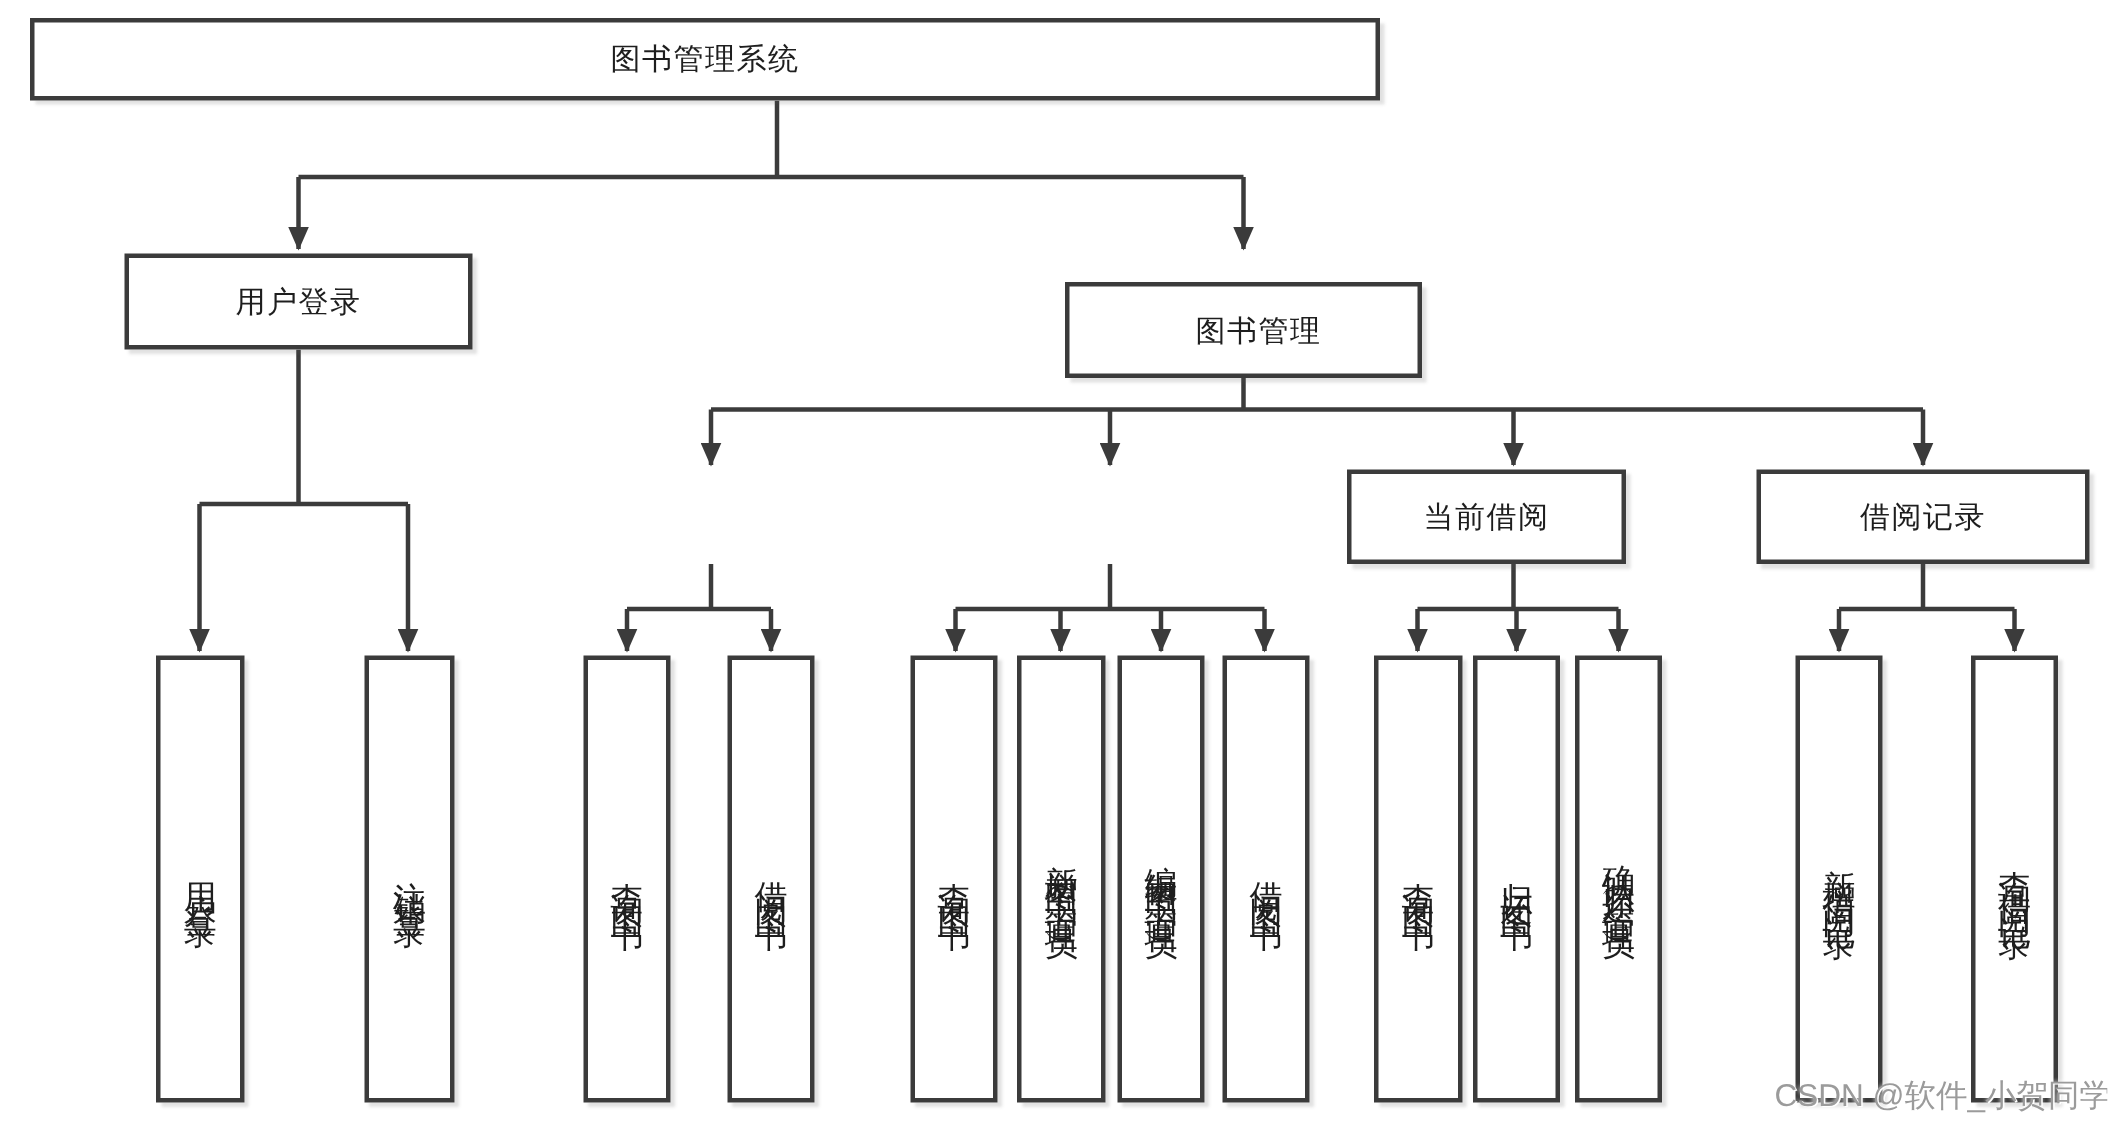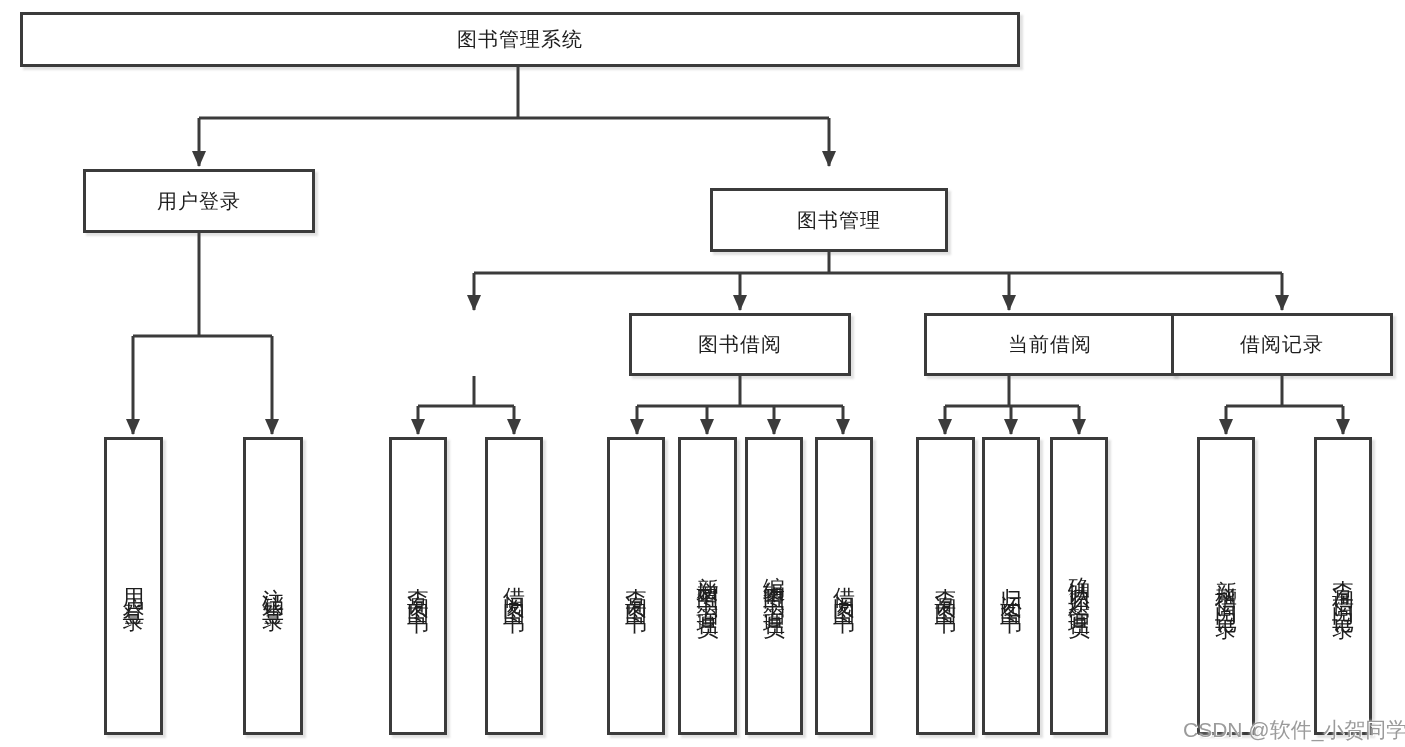--- a/index.html
+++ b/index.html
@@ -104,35 +104,32 @@
     <path class="edge" d="M945,406 V434" marker-end="url(#arrowhead)"></path>
     <path class="edge" d="M1011,406 V434" marker-end="url(#arrowhead)"></path>
     <path class="edge" d="M1079,406 V434" marker-end="url(#arrowhead)"></path>
 
     <path class="edge" d="M1282,376 V406"></path>
     <path class="edge" d="M1226,406 H1343"></path>
     <path class="edge" d="M1226,406 V434" marker-end="url(#arrowhead)"></path>
     <path class="edge" d="M1343,406 V434" marker-end="url(#arrowhead)"></path>
   </svg>
 
-  <div class="box" style="left:20px; top:12px; width:1000px; height:55px;">
+  <div class="box" style="left:20px; top:12px; width:900px; height:55px;">
     <span class="hlabel">图书管理系统</span>
   </div>
 
   <div class="box" style="left:83px; top:169px; width:232px; height:64px;">
     <span class="hlabel">用户登录</span>
   </div>
   <div class="box" style="left:710px; top:188px; width:238px; height:64px;padding-left:20px;">
     <span class="hlabel">图书管理</span>
   </div>
 
-  <div class="box" style="left:629px; top:313px; width:222px; height:63px;">
-    <span class="hlabel">图书借阅</span>
-  </div>
-  <div class="box" style="left:924px; top:313px; width:252px; height:63px;text-align:right;">
+  <div class="box" style="left:898px; top:313px; width:186px; height:63px;text-align:right;">
     <span class="hlabel">当前借阅</span>
   </div>
   <div class="box" style="left:1171px; top:313px; width:222px; height:63px;">
     <span class="hlabel">借阅记录</span>
   </div>
 
   <div class="box" style="left:104px; top:437px; width:59px; height:298px;">
     <span class="vlabel">用户登录</span>
   </div>
   <div class="box" style="left:243px; top:437px; width:60px; height:298px;">

